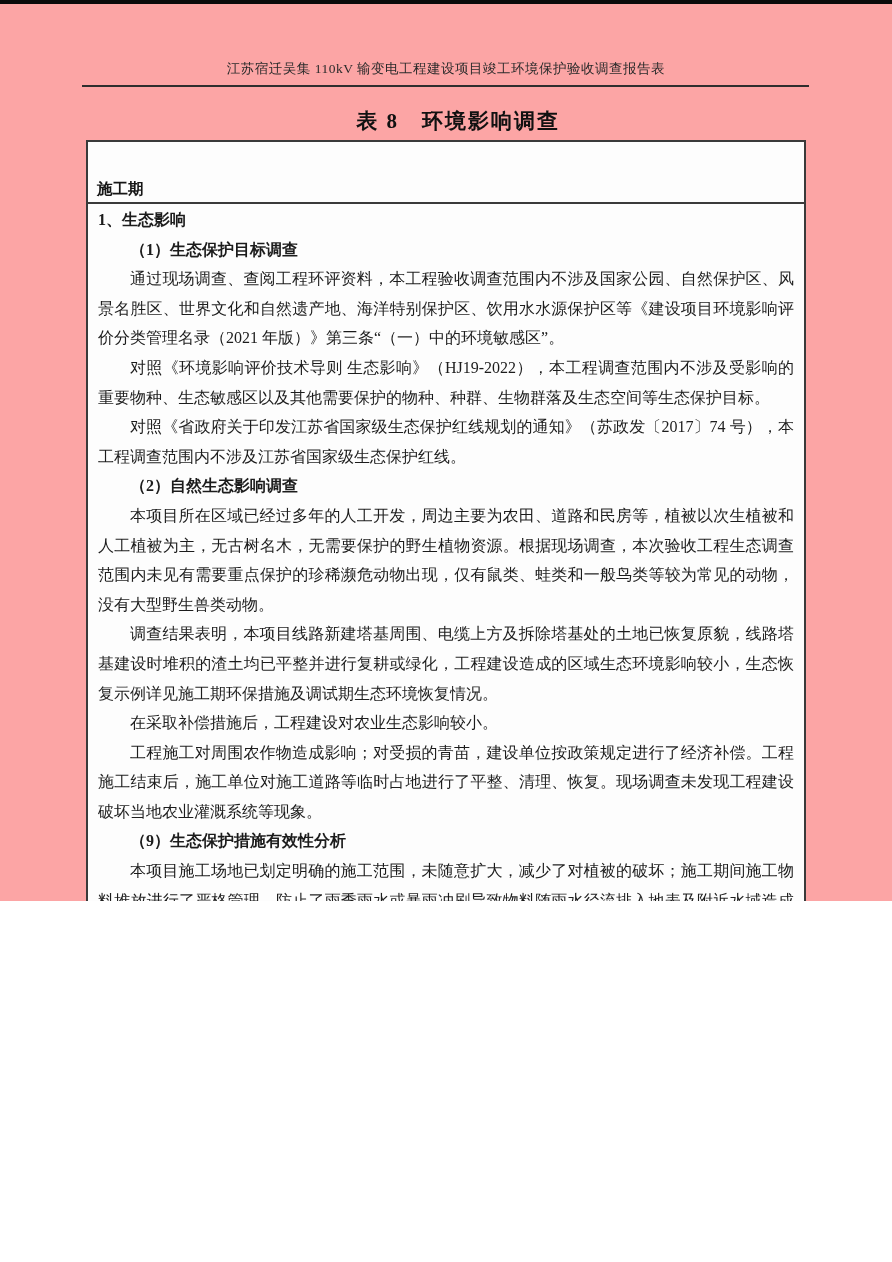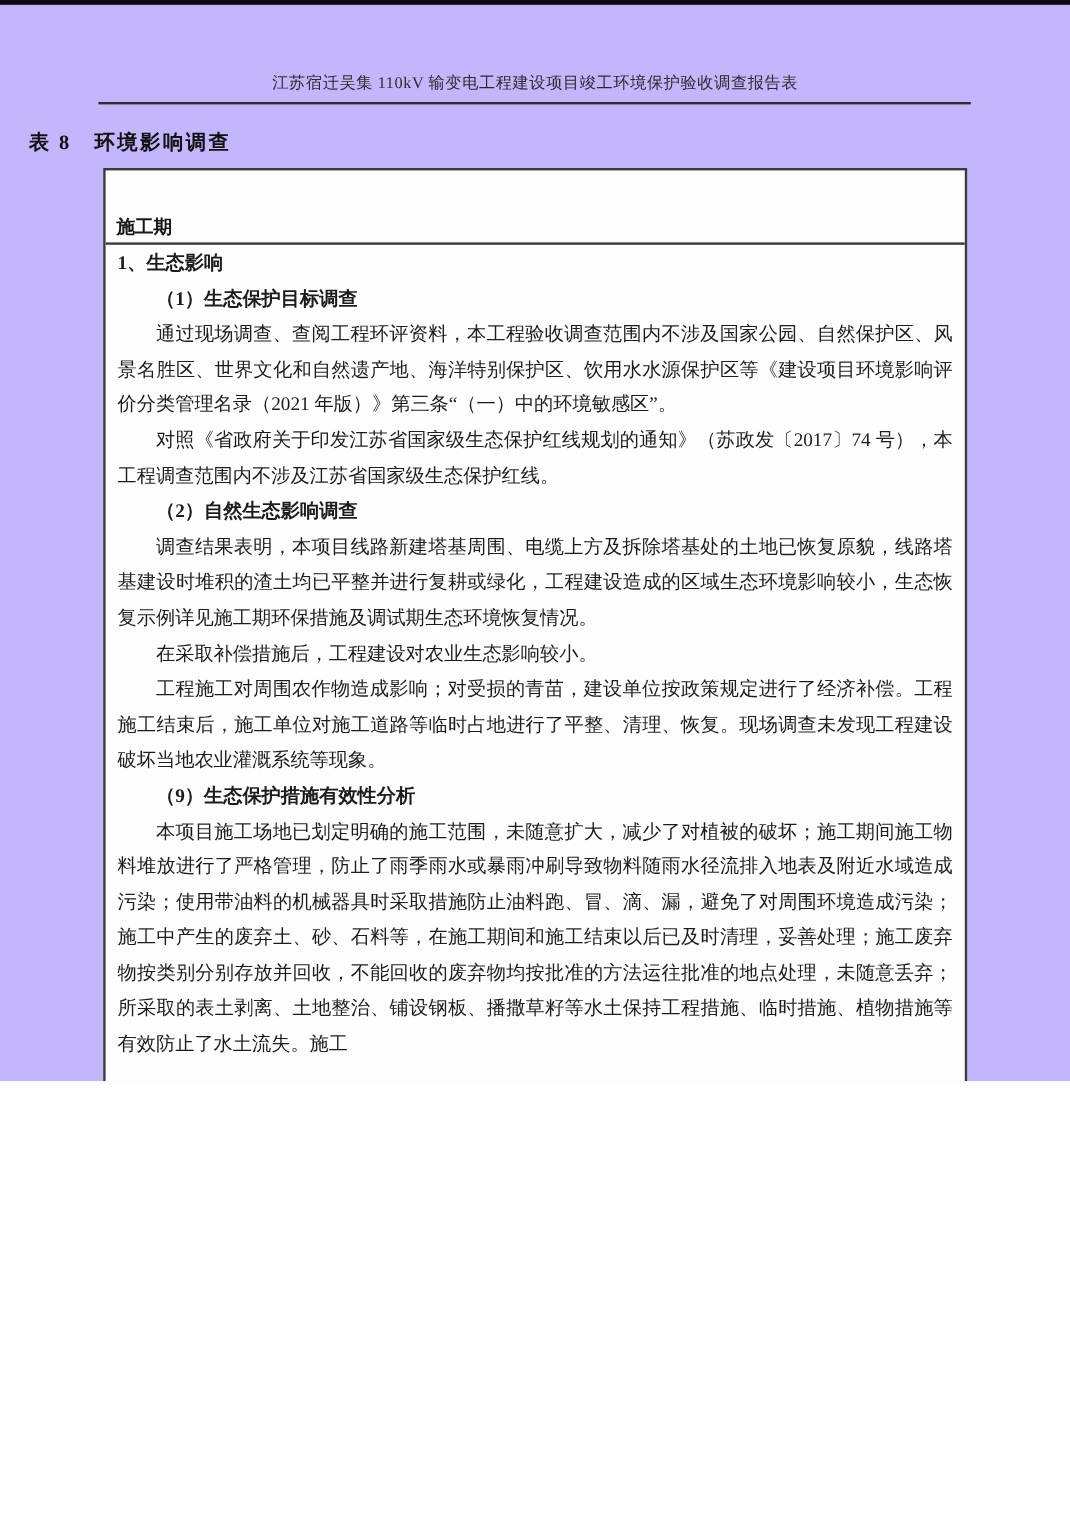--- a/index.html
+++ b/index.html
@@ -4,21 +4,21 @@
 <style>
   html, body {
     margin: 0;
     padding: 0;
     background: #ffffff;
   }
   .page {
     position: relative;
     width: 892px;
     height: 901px;
-    background: #c4b5fd;
+    background: #fca5a5;
     font-family: "Liberation Serif", "DejaVu Serif", serif;
     color: #1d1d1d;
     overflow: hidden;
   }
   .scan-strip-top {
     position: absolute;
     top: 0; left: 0;
     width: 100%;
     height: 4px;
     background: #0a0a0a;
@@ -31,21 +31,22 @@
     color: #2b2b2b;
   }
   .header-rule {
     width: 727px;
     margin: 7px 0 0 82px;
     border: 0;
     border-top: 2px solid #2e2e2e;
   }
   .doc-title {
     margin: 20px 0 0 0;
-    font-size: 17px;
+    text-align: center;
+    font-size: 21px;
     font-weight: bold;
     letter-spacing: 2px;
     color: #111111;
     padding-left: 24px;
   }
   .doc-table {
     box-sizing: border-box;
     position: absolute;
     left: 86px;
     top: 140px;
@@ -111,23 +112,25 @@
   <div class="doc-table">
 
     <div class="table-row-phase">施工期</div>
 
     <div class="table-cell-body">
 
       <div class="section-title">1、生态影响</div>
 
       <p class="sub-heading">（1）生态保护目标调查</p>
       <p class="para">通过现场调查、查阅工程环评资料，本工程验收调查范围内不涉及国家公园、自然保护区、风景名胜区、世界文化和自然遗产地、海洋特别保护区、饮用水水源保护区等《建设项目环境影响评价分类管理名录（2021 年版）》第三条“（一）中的环境敏感区”。</p>
+      <p class="para">对照《环境影响评价技术导则 生态影响》（HJ19-2022），本工程调查范围内不涉及受影响的重要物种、生态敏感区以及其他需要保护的物种、种群、生物群落及生态空间等生态保护目标。</p>
       <p class="para">对照《省政府关于印发江苏省国家级生态保护红线规划的通知》（苏政发〔2017〕74 号），本工程调查范围内不涉及江苏省国家级生态保护红线。</p>
 
       <p class="sub-heading">（2）自然生态影响调查</p>
+      <p class="para">本项目所在区域已经过多年的人工开发，周边主要为农田、道路和民房等，植被以次生植被和人工植被为主，无古树名木，无需要保护的野生植物资源。根据现场调查，本次验收工程生态调查范围内未见有需要重点保护的珍稀濒危动物出现，仅有鼠类、蛙类和一般鸟类等较为常见的动物，没有大型野生兽类动物。</p>
       <p class="para">调查结果表明，本项目线路新建塔基周围、电缆上方及拆除塔基处的土地已恢复原貌，线路塔基建设时堆积的渣土均已平整并进行复耕或绿化，工程建设造成的区域生态环境影响较小，生态恢复示例详见施工期环保措施及调试期生态环境恢复情况。</p>
 
       <p class="para">在采取补偿措施后，工程建设对农业生态影响较小。</p>
       <p class="para">工程施工对周围农作物造成影响；对受损的青苗，建设单位按政策规定进行了经济补偿。工程施工结束后，施工单位对施工道路等临时占地进行了平整、清理、恢复。现场调查未发现工程建设破坏当地农业灌溉系统等现象。</p>
 
       <p class="sub-heading">（9）生态保护措施有效性分析</p>
       <p class="para">本项目施工场地已划定明确的施工范围，未随意扩大，减少了对植被的破坏；施工期间施工物料堆放进行了严格管理，防止了雨季雨水或暴雨冲刷导致物料随雨水径流排入地表及附近水域造成污染；使用带油料的机械器具时采取措施防止油料跑、冒、滴、漏，避免了对周围环境造成污染；施工中产生的废弃土、砂、石料等，在施工期间和施工结束以后已及时清理，妥善处理；施工废弃物按类别分别存放并回收，不能回收的废弃物均按批准的方法运往批准的地点处理，未随意丢弃；所采取的表土剥离、土地整治、铺设钢板、播撒草籽等水土保持工程措施、临时措施、植物措施等有效防止了水土流失。施工</p>
 
     </div>
   </div>

